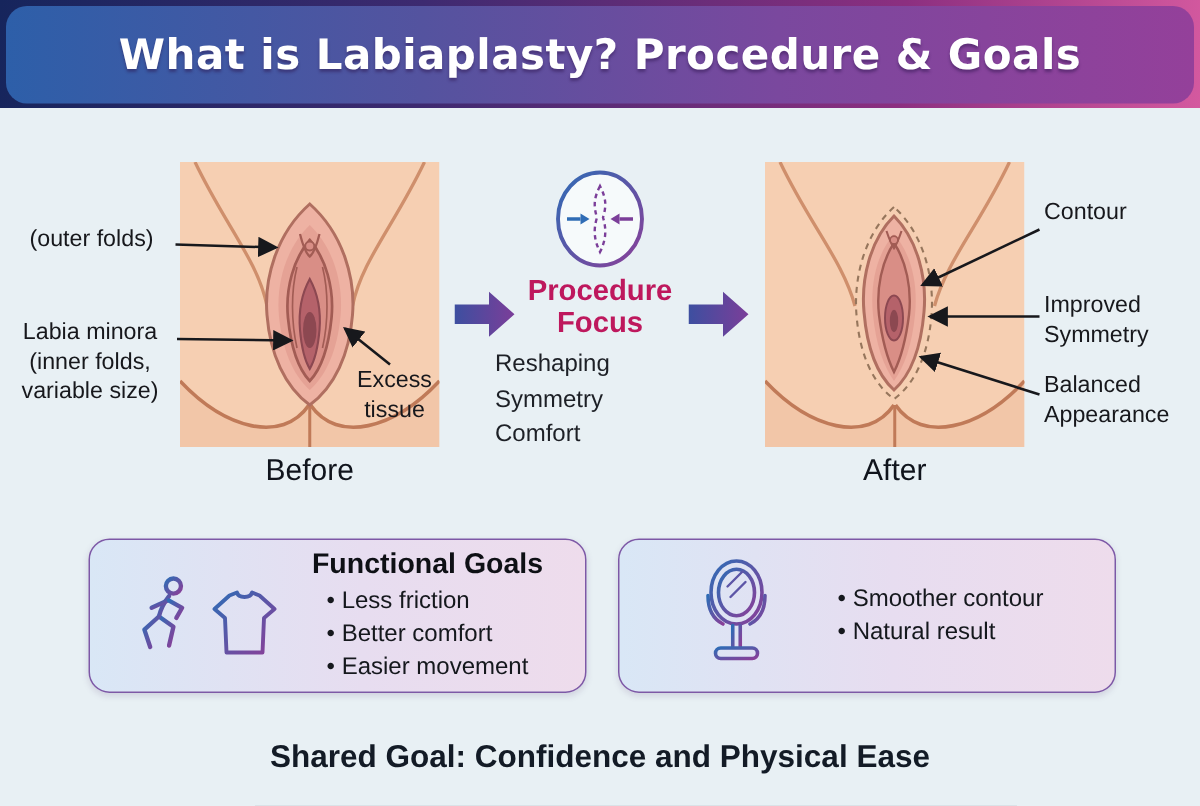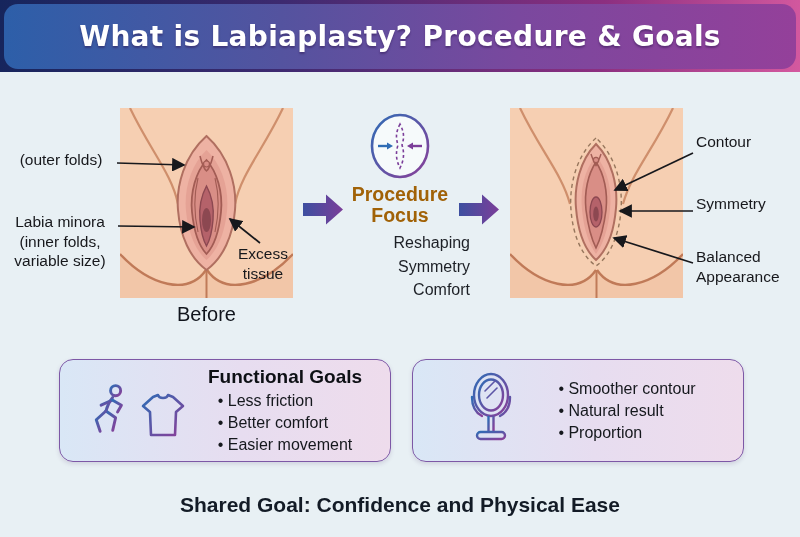--- a/index.html
+++ b/index.html
@@ -15,22 +15,22 @@
     text-shadow:0 2px 2px rgba(45,20,75,.45);font-family:"DejaVu Sans",sans-serif;}
   
   .illus{position:absolute;top:108px;}
   .caption{position:absolute;top:303px;text-align:center;font-size:20px;font-weight:400;color:#10141c;}
   
   .ann{position:absolute;font-size:15.5px;line-height:19.5px;color:#17181c;}
   .ann.center{text-align:center;}
   
   .focus-icon{position:absolute;left:369px;top:113px;}
   .proc-title{position:absolute;left:330px;width:140px;top:184px;text-align:center;
-    font-size:19.5px;font-weight:700;line-height:21px;color:#a16207;}
-  .proc-sub{position:absolute;left:330px;width:140px;top:231px;text-align:right;
+    font-size:19.5px;font-weight:700;line-height:21px;color:#be185d;}
+  .proc-sub{position:absolute;left:330px;width:140px;top:231px;text-align:left;
     font-size:16px;line-height:23.5px;color:#1d2026;}
   .big-arrow{position:absolute;top:193px;}
   
   .goal-box{position:absolute;top:359px;width:332px;height:103px;box-sizing:border-box;
     border:1.6px solid #7d58a6;border-radius:14px;
     background:linear-gradient(90deg,#d9e7f6 0%,#e7ddf0 55%,#eedcec 100%);
     display:flex;align-items:center;padding:6px 10px 6px 14px;
     box-shadow:0 2px 4px rgba(100,80,130,.18);}
   .goal-icons{display:flex;align-items:center;gap:4px;}
   .goal-text{flex:1;display:flex;flex-direction:column;align-items:center;margin-left:2px;}
@@ -99,38 +99,40 @@
     <path d="M86,36 C70,52 64,78 66,100 C68,124 75,142 86,152 C97,142 104,124 106,100 C108,78 102,52 86,36 Z" fill="#eeb2a3" stroke="#b06f60" stroke-width="2"></path>
     <path d="M86,48 C74,62 70,82 72,102 C74,122 79,136 86,146 C93,136 98,122 100,102 C102,82 98,62 86,48 Z" fill="#e5a295"></path>
     <path d="M86,54 C78,66 74,84 76,102 C78,118 81,130 86,140 C91,130 94,118 96,102 C98,84 94,66 86,54 Z" fill="#d98e86" stroke="#a25c54" stroke-width="1.6"></path>
     <ellipse cx="86" cy="104" rx="6" ry="15" fill="#b5626a" stroke="#8c4851" stroke-width="1.3"></ellipse>
     <ellipse cx="86" cy="106" rx="2.8" ry="7.5" fill="#8c4851"></ellipse>
     <path d="M81,46 C83,52 85,56 86,57.5 C87,56 89,52 91,46" stroke="#a25c54" stroke-width="1.4" fill="none"></path>
     <circle cx="86" cy="52" r="2.6" fill="#d98e86" stroke="#a25c54" stroke-width="1.1"></circle>
   </svg>
 
   <div class="caption" style="left:120px;width:173px">Before</div>
+  <div class="caption" style="left:510px;width:173px">After</div>
 
   <div class="ann center" style="left:8px;width:106px;top:150px">
     <div>(outer folds)</div>
   </div>
   <div class="ann center" style="left:5px;width:110px;top:212px">
     <div>Labia minora</div>
     <div>(inner folds,</div>
     <div>variable size)</div>
   </div>
   <div class="ann center" style="left:232px;width:62px;top:244px">
     <div>Excess</div>
     <div>tissue</div>
   </div>
 
   <div class="ann" style="left:696px;width:100px;top:132px">
     <div>Contour</div>
   </div>
   <div class="ann" style="left:696px;width:100px;top:194px">
+    <div>Improved</div>
     <div>Symmetry</div>
   </div>
   <div class="ann" style="left:696px;width:104px;top:247px">
     <div>Balanced</div>
     <div>Appearance</div>
   </div>
 
   <svg class="focus-icon" width="62" height="66" viewBox="0 0 62 66">
     <ellipse cx="31" cy="33" rx="28" ry="31" fill="#f6fafb" stroke="url(#gIcon)" stroke-width="2.6"></ellipse>
     <path d="M31,11 C27,19 26.5,24 29,32 C26.5,40 27,47 31,55 C35,47 35.5,40 33,32 C35.5,24 35,19 31,11 Z" fill="none" stroke="#7b3e99" stroke-width="1.6" stroke-dasharray="3 2.6"></path>
@@ -216,20 +218,19 @@
           <path d="M47,28 C47,38 43,44 37,47"></path>
           <path d="M25.5,48 L25.5,62 M30.5,48 L30.5,62"></path>
           <rect x="14" y="63" width="28" height="7" rx="3.5"></rect>
         </g>
       </svg>
     </div>
     <div class="goal-text">
       <ul class="goal-bullets">
         <li><span>Smoother contour</span></li>
         <li><span>Natural result</span></li>
-        <li><span>Proportion</span></li>
       </ul>
     </div>
   </div>
 
   <div class="footer">Shared Goal: Confidence and Physical Ease</div>
 
 </div>
 
 </body></html>

